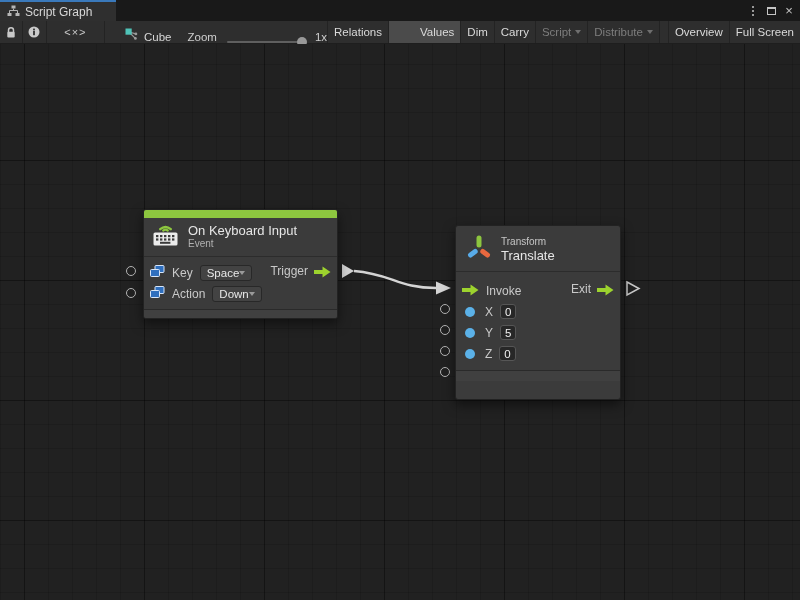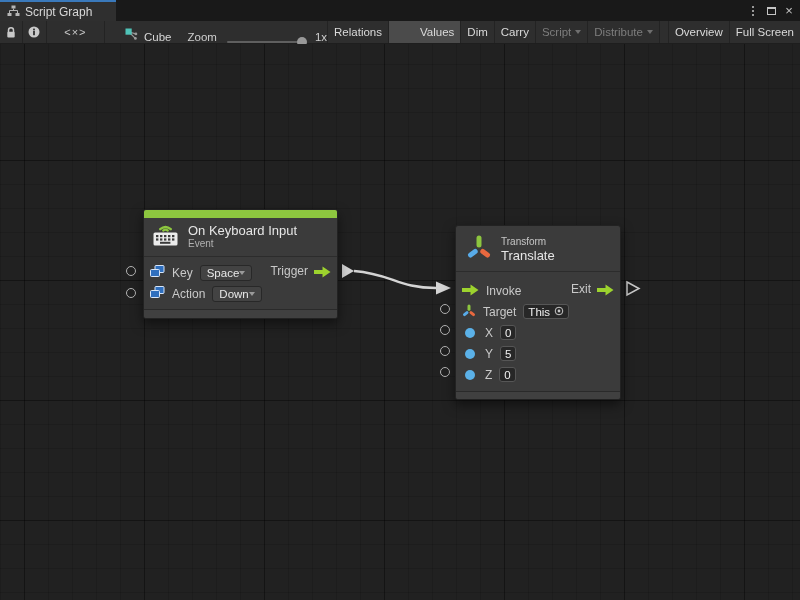--- a/index.html
+++ b/index.html
@@ -325,41 +325,20 @@
           <span class="row-right">
             <span class="row-label">Exit</span>
             <span>
               <svg width="17" height="12" viewBox="0 0 17 12">
                   <path d="M0 4 H8.5 V0.5 L16.5 6 L8.5 11.5 V8 H0 Z" fill="#9dd32e"></path>
                 </svg>
             </span>
           </span>
         </div>
         <div class="node-row">
-          <span>
-            <svg width="14" height="13" viewBox="0 0 14 13">
-              <g fill="none" stroke-linecap="round">
-                <line x1="7" y1="2" x2="7" y2="5.2" stroke="#8dc63f" stroke-width="3"></line>
-                <line x1="5" y1="8.6" x2="2.5" y2="10.6" stroke="#58abe8" stroke-width="3"></line>
-                <line x1="9" y1="8.6" x2="11.5" y2="10.6" stroke="#e8683f" stroke-width="3"></line>
-              </g>
-            </svg>
-          </span>
-          <span class="row-label">Target</span>
-          <span class="value-field">
-            <span>This</span>
-            <span>
-              <svg width="10" height="10" viewBox="0 0 10 10">
-                <circle cx="5" cy="5" r="3.8" stroke="#c9c9c9" fill="none"></circle>
-                <circle cx="5" cy="5" r="1.4" fill="#c9c9c9"></circle>
-              </svg>
-            </span>
-          </span>
-        </div>
-        <div class="node-row">
           <span class="blue-dot" style="margin:0 3px"></span>
           <span class="row-label">X</span>
           <span class="value-field">
               <span>0</span>
             </span>
         </div>
         <div class="node-row">
           <span class="blue-dot" style="margin:0 3px"></span>
           <span class="row-label">Y</span>
           <span class="value-field">

